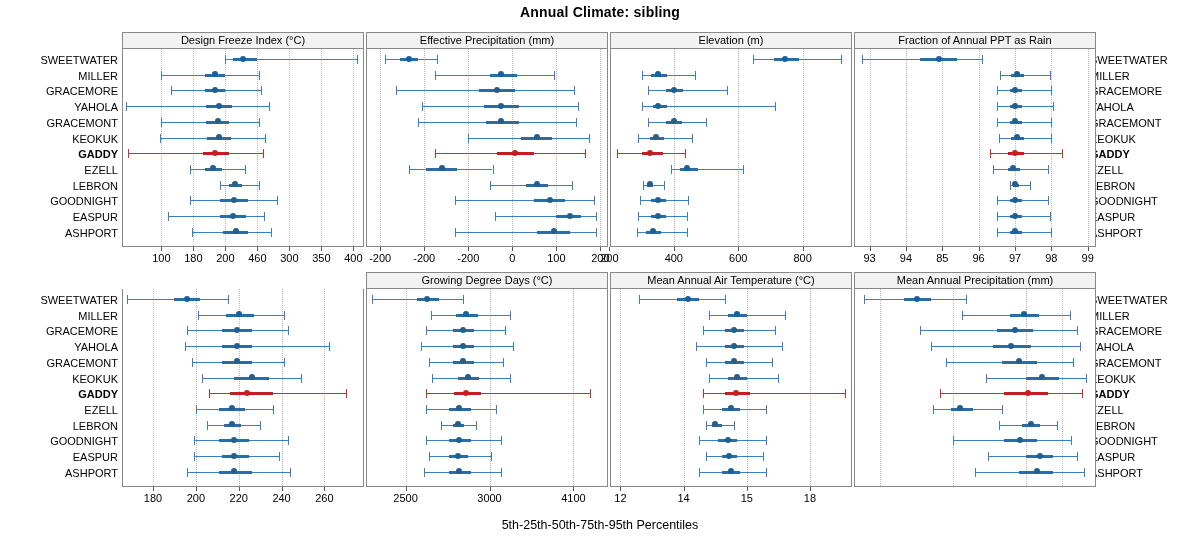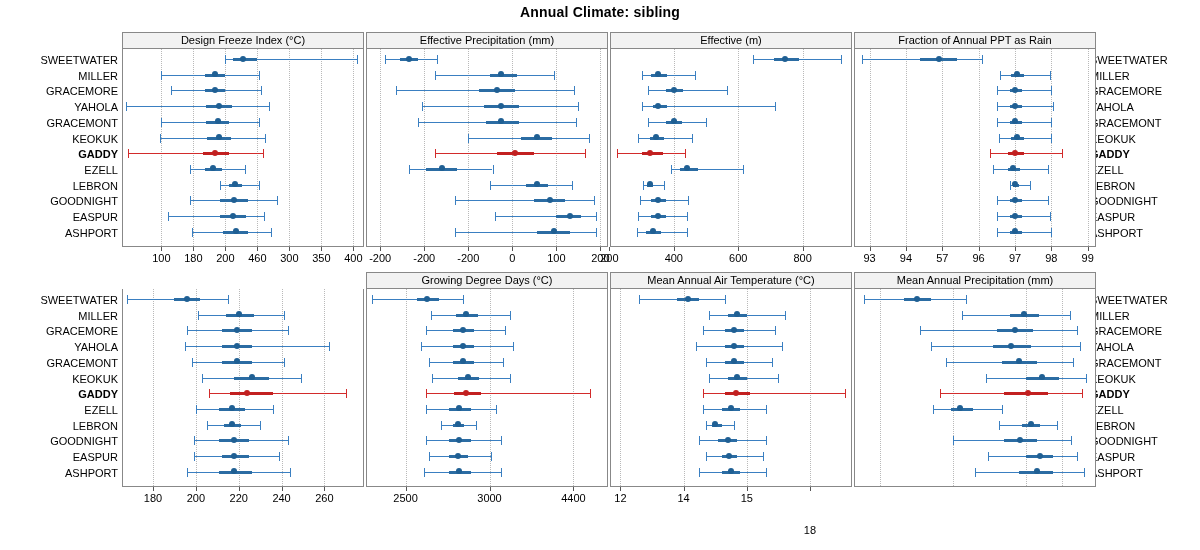--- a/index.html
+++ b/index.html
@@ -145,20 +145,21 @@
     line-height: 12px;
     text-align: center;
     white-space: nowrap;
   }
 </style>
 </head>
 <body>
 
 <div id="root">
   <div class="title">Annual Climate: sibling</div>
+  <div class="footer">5th-25th-50th-75th-95th Percentiles</div>
 <div class="labelcol left" style="left: 0px; top: 55px;">
       <div class="rowlabel" style="top: 0px;">SWEETWATER</div>
       <div class="rowlabel" style="top: 15.7px;">MILLER</div>
       <div class="rowlabel" style="top: 31.4px;">GRACEMORE</div>
       <div class="rowlabel" style="top: 47.1px;">YAHOLA</div>
       <div class="rowlabel" style="top: 62.8px;">GRACEMONT</div>
       <div class="rowlabel" style="top: 78.5px;">KEOKUK</div>
       <div class="rowlabel hl" style="top: 94.2px;">GADDY</div>
       <div class="rowlabel" style="top: 109.9px;">EZELL</div>
       <div class="rowlabel" style="top: 125.6px;">LEBRON</div>
@@ -423,21 +424,21 @@
       <div class="tick" style="left: 102.284px;"></div>
       <div class="ticklabel" style="left: 74.2844px; width: 56px;">-200</div>
       <div class="tick" style="left: 146.321px;"></div>
       <div class="ticklabel" style="left: 118.321px; width: 56px;">0</div>
       <div class="tick" style="left: 190.358px;"></div>
       <div class="ticklabel" style="left: 162.358px; width: 56px;">100</div>
       <div class="tick" style="left: 234.394px;"></div>
       <div class="ticklabel" style="left: 206.394px; width: 56px;">200</div>
     </div>
     <div class="panel" style="left: 610px; top: 32px; width: 242px; height: 215px;">
-      <div class="panel-head">Effective (m)</div>
+      <div class="panel-head">Elevation (m)</div>
       <div class="panel-plot" style="top: 17px; height: 198px;">
         <div class="gridv" style="left: -1.61074px;"></div>
         <div class="gridv" style="left: 62.8188px;"></div>
         <div class="gridv" style="left: 127.248px;"></div>
         <div class="gridv" style="left: 191.678px;"></div>
         <div class="series" style="left: 0px; right: 0px; top: 5px;">
           <div class="whisker" style="left: 141.745px; width: 88.5906px;"></div>
           <div class="cap" style="left: 141.745px;"></div>
           <div class="cap" style="left: 230.336px;"></div>
           <div class="box" style="left: 162.685px; width: 25.7718px;"></div>
@@ -627,21 +628,21 @@
           <div class="median" style="left: 157px;"></div>
         </div>
       </div>
     </div>
     <div class="axis" style="left: 854px; top: 247px; width: 242px;">
       <div class="tick" style="left: 15.5455px;"></div>
       <div class="ticklabel" style="left: -12.4545px; width: 56px;">93</div>
       <div class="tick" style="left: 51.9091px;"></div>
       <div class="ticklabel" style="left: 23.9091px; width: 56px;">94</div>
       <div class="tick" style="left: 88.2727px;"></div>
-      <div class="ticklabel" style="left: 60.2727px; width: 56px;">57</div>
+      <div class="ticklabel" style="left: 60.2727px; width: 56px;">85</div>
       <div class="tick" style="left: 124.636px;"></div>
       <div class="ticklabel" style="left: 96.6364px; width: 56px;">96</div>
       <div class="tick" style="left: 161px;"></div>
       <div class="ticklabel" style="left: 133px; width: 56px;">97</div>
       <div class="tick" style="left: 197.364px;"></div>
       <div class="ticklabel" style="left: 169.364px; width: 56px;">98</div>
       <div class="tick" style="left: 233.727px;"></div>
       <div class="ticklabel" style="left: 205.727px; width: 56px;">99</div>
     </div>
     <div class="panel" style="left: 122px; top: 272px; width: 242px; height: 215px;">
@@ -840,21 +841,21 @@
           <div class="median" style="left: 89.3077px;"></div>
         </div>
       </div>
     </div>
     <div class="axis" style="left: 366px; top: 487px; width: 242px;">
       <div class="tick" style="left: 39.6014px;"></div>
       <div class="ticklabel" style="left: 11.6014px; width: 56px;">2500</div>
       <div class="tick" style="left: 123.517px;"></div>
       <div class="ticklabel" style="left: 95.5175px; width: 56px;">3000</div>
       <div class="tick" style="left: 207.434px;"></div>
-      <div class="ticklabel" style="left: 179.434px; width: 56px;">4400</div>
+      <div class="ticklabel" style="left: 179.434px; width: 56px;">4100</div>
     </div>
     <div class="panel" style="left: 610px; top: 272px; width: 242px; height: 215px;">
       <div class="panel-head">Mean Annual Air Temperature (°C)</div>
       <div class="panel-plot" style="top: 17px; height: 198px;">
         <div class="gridv" style="left: 9.47368px;"></div>
         <div class="gridv" style="left: 72.6316px;"></div>
         <div class="gridv" style="left: 135.789px;"></div>
         <div class="gridv" style="left: 198.947px;"></div>
         <div class="series" style="left: 0px; right: 0px; top: 5px;">
           <div class="whisker" style="left: 28.4211px; width: 85.2632px;"></div>
@@ -943,21 +944,21 @@
       </div>
     </div>
     <div class="axis" style="left: 610px; top: 487px; width: 242px;">
       <div class="tick" style="left: 10.4737px;"></div>
       <div class="ticklabel" style="left: -17.5263px; width: 56px;">12</div>
       <div class="tick" style="left: 73.6316px;"></div>
       <div class="ticklabel" style="left: 45.6316px; width: 56px;">14</div>
       <div class="tick" style="left: 136.789px;"></div>
       <div class="ticklabel" style="left: 108.789px; width: 56px;">15</div>
       <div class="tick" style="left: 199.947px;"></div>
-      <div class="ticklabel" style="left: 171.947px; width: 56px; margin-top: 32px;">18</div>
+      <div class="ticklabel" style="left: 171.947px; width: 56px;">18</div>
     </div>
     <div class="panel" style="left: 854px; top: 272px; width: 242px; height: 215px;">
       <div class="panel-head">Mean Annual Precipitation (mm)</div>
       <div class="panel-plot" style="top: 17px; height: 198px;">
         <div class="gridv" style="left: 25.4545px;"></div>
         <div class="gridv" style="left: 98.1818px;"></div>
         <div class="gridv" style="left: 170.909px;"></div>
         <div class="gridv" style="left: 207.273px;"></div>
         <div class="series" style="left: 0px; right: 0px; top: 5px;">
           <div class="whisker" style="left: 9.09091px; width: 101.818px;"></div>

